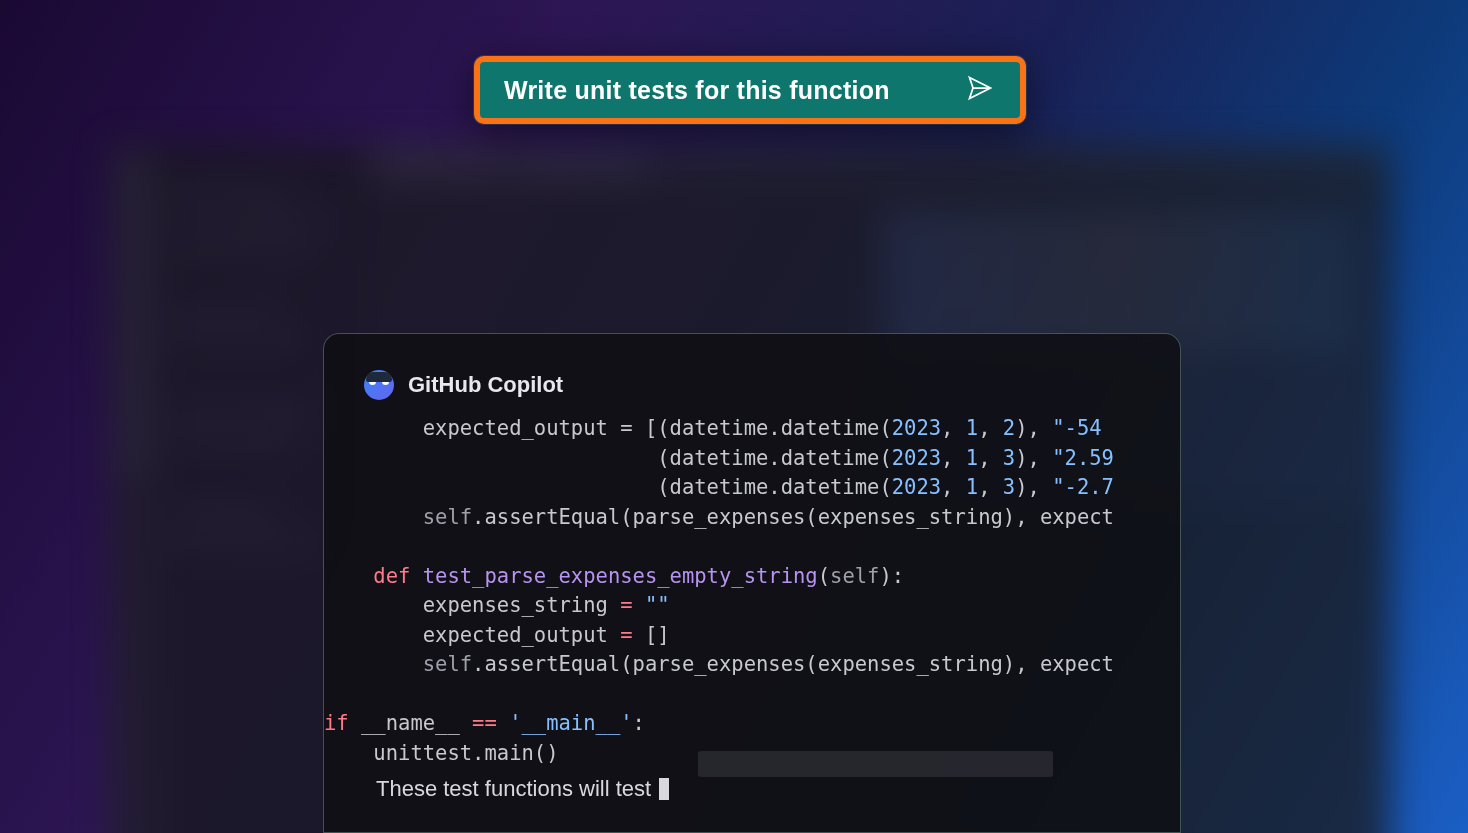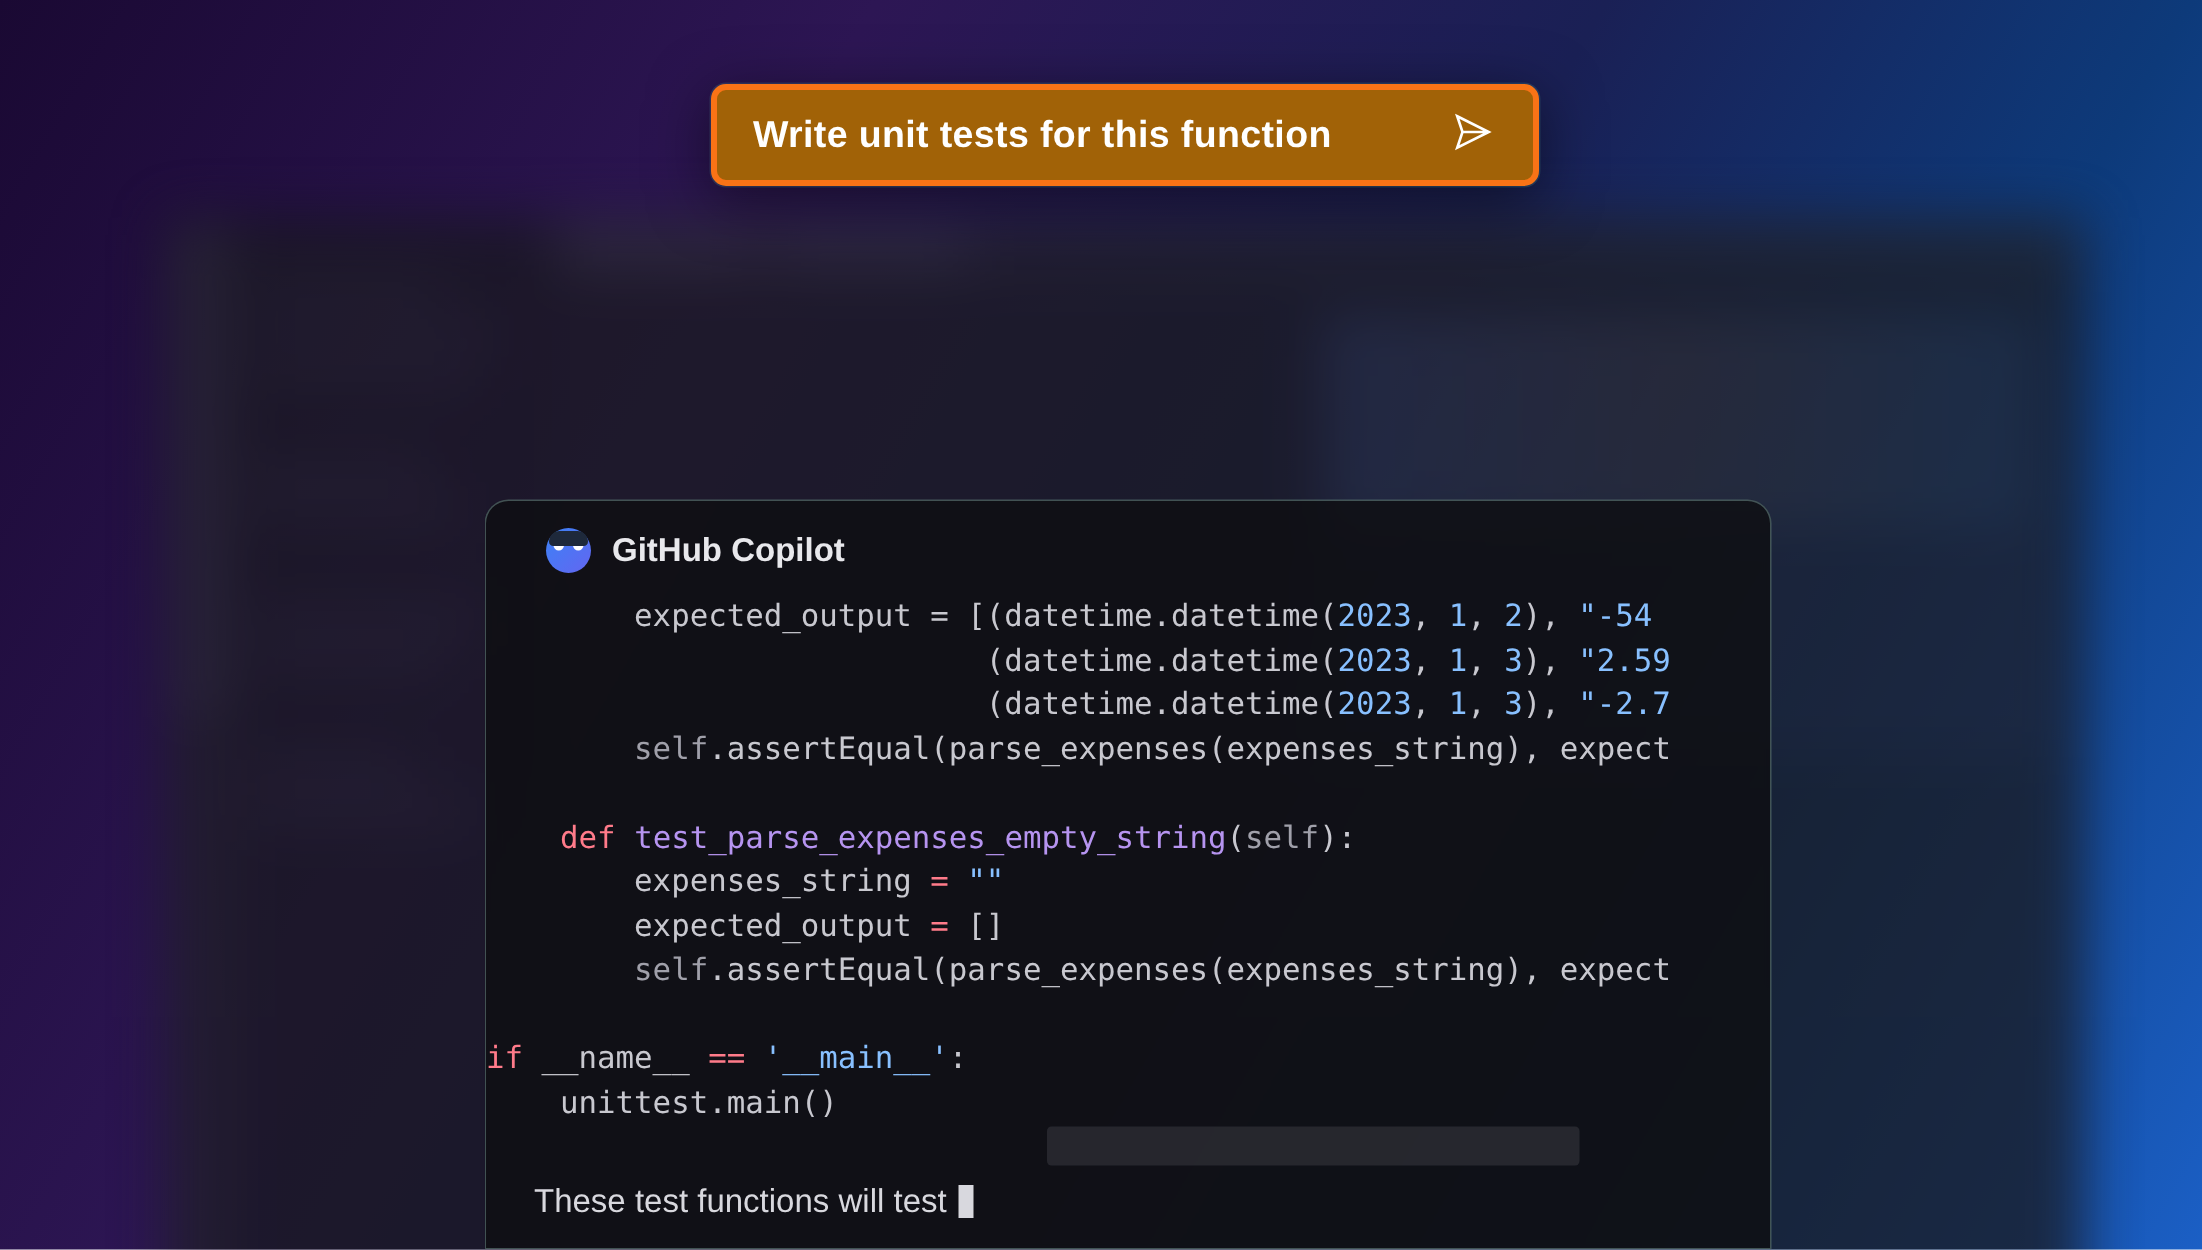--- a/index.html
+++ b/index.html
@@ -75,22 +75,22 @@
       border-radius: 3px;
       opacity: 0.4;
     }
 
     .prompt-bar {
       position: absolute;
       top: 56px;
       left: 474px;
       width: 552px;
       height: 68px;
-      background: #a16207;
-      border: 4px solid #f97316;
+      background: #0f766e;
+      border: 6px solid #f97316;
       border-radius: 10px;
       display: flex;
       align-items: center;
       justify-content: space-between;
       padding: 0 26px 0 24px;
       z-index: 10;
       box-shadow: 0 0 0 1px rgba(106,224,196,0.15), 0 8px 40px rgba(0,0,0,0.5);
     }
     .prompt-bar .prompt-text {
       color: #fff;
@@ -116,21 +116,21 @@
       border-top-left-radius: 16px;
       border-top-right-radius: 16px;
       backdrop-filter: blur(2px);
       z-index: 5;
       overflow: hidden;
     }
     .copilot-header {
       display: flex;
       align-items: center;
       gap: 14px;
-      padding: 18px 40px 14px 40px;
+      padding: 36px 40px 14px 40px;
     }
     .copilot-avatar {
       width: 30px; height: 30px;
       border-radius: 50%;
       background: linear-gradient(135deg, #3b82f6 0%, #6366f1 100%);
       position: relative;
       flex-shrink: 0;
     }
     .copilot-avatar::before {
       content: '';
@@ -172,22 +172,22 @@
     .highlight-bar {
       position: absolute;
       left: 374px;
       height: 26px;
       width: 355px;
       background: rgba(120,120,128,0.22);
       border-radius: 3px;
     }
     .caption-row {
       position: absolute;
-      bottom: 0; left: 0; right: 0;
-      padding: 18px 32px;
+      bottom: 12px; left: 0; right: 0;
+      padding: 18px 52px;
       display: flex;
       align-items: center;
       gap: 8px;
     }
     .caption-text {
       color: #d8d8de;
       font-size: 22px;
       font-weight: 400;
     }
     .cursor-block {

